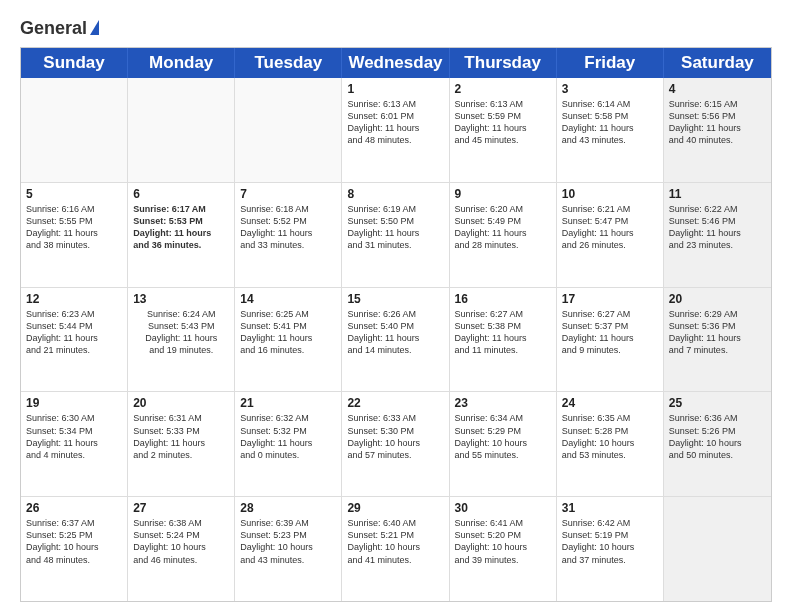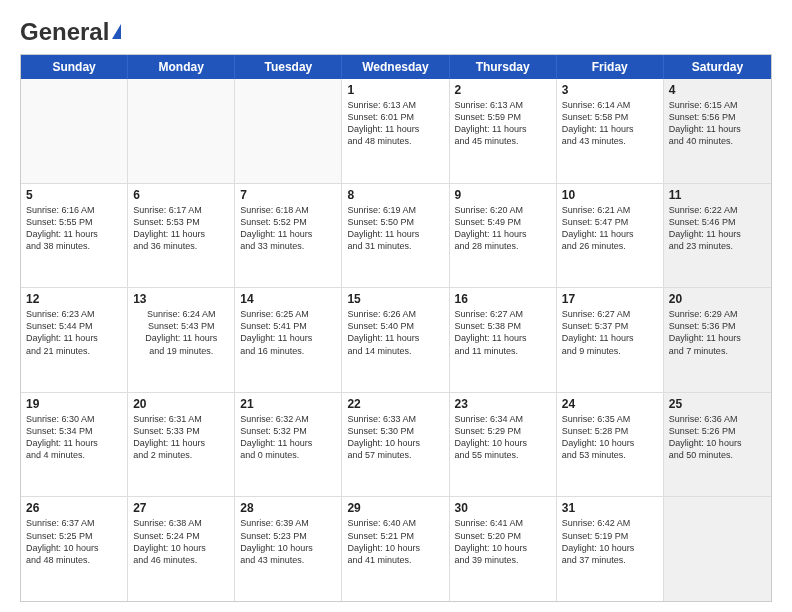--- a/index.html
+++ b/index.html
@@ -51,21 +51,21 @@
       flex-direction: column;
       border: 1px solid #ccc;
     }
     .cal-header {
       display: grid;
       grid-template-columns: repeat(7, 1fr);
       background: #2255bb;
     }
     .cal-header-cell {
       color: #fff;
-      font-size: 12px;
+      font-size: 17px;
       font-weight: bold;
       text-align: center;
       padding: 5px 2px;
       border-right: 1px solid #3366cc;
     }
     .cal-header-cell:last-child { border-right: none; }
     .cal-body {
       flex: 1;
       display: flex;
       flex-direction: column;
@@ -102,21 +102,21 @@
       line-height: 1.35;
     }
   </style>
 </head>
 <body>
 
 <div class="container">
   <div class="header">
     <div class="logo">
       <div class="logo-row">
-        <span style="font-size:24px;font-weight:bold;color:#333;">General</span>
+        <span style="font-size:18px;font-weight:bold;color:#333;">General</span>
         <span style="display:inline-block;margin-left:3px;width:0;height:0;border-left:9px solid transparent;border-right:0px solid transparent;border-bottom:15px solid #2255bb;vertical-align:middle;margin-bottom:2px;"></span>
       </div>
       <span style="font-size:18px;font-weight:bold;color:#2255bb;margin-top:-2px;"></span>
     </div>
     <div class="title-block">
       <div class="month-title"></div>
       <div class="subtitle"></div>
     </div>
   </div>
 
@@ -167,21 +167,21 @@
         <div class="cal-row">
           <div class="cal-cell">
             <span class="day-num">5</span>
             <div class="day-info" style="white-space: pre-line;">Sunrise: 6:16 AM
 Sunset: 5:55 PM
 Daylight: 11 hours
 and 38 minutes.</div>
           </div>
           <div class="cal-cell">
             <span class="day-num">6</span>
-            <div class="day-info" style="white-space: pre-line;">Sunrise: 6:17 AM
+            <div class="day-info" style="white-space: pre-line; font-weight: bold;">Sunrise: 6:17 AM
 Sunset: 5:53 PM
 Daylight: 11 hours
 and 36 minutes.</div>
           </div>
           <div class="cal-cell">
             <span class="day-num">7</span>
             <div class="day-info" style="white-space: pre-line;">Sunrise: 6:18 AM
 Sunset: 5:52 PM
 Daylight: 11 hours
 and 33 minutes.</div>

